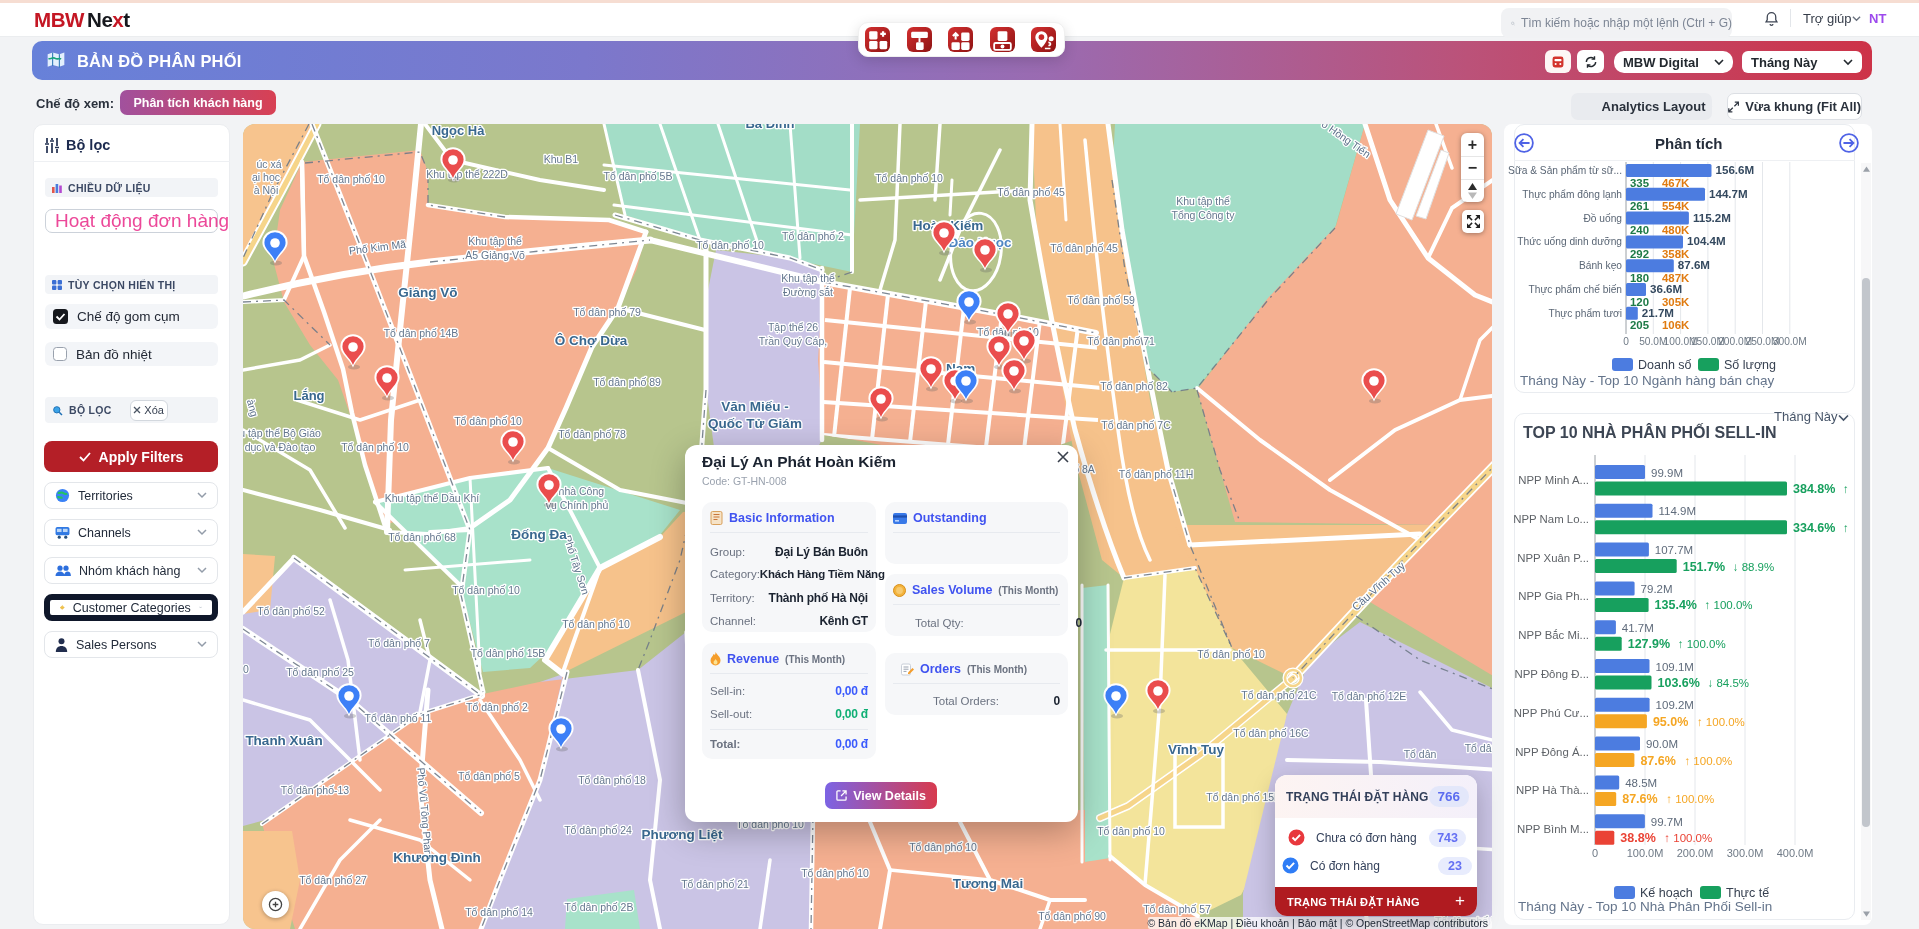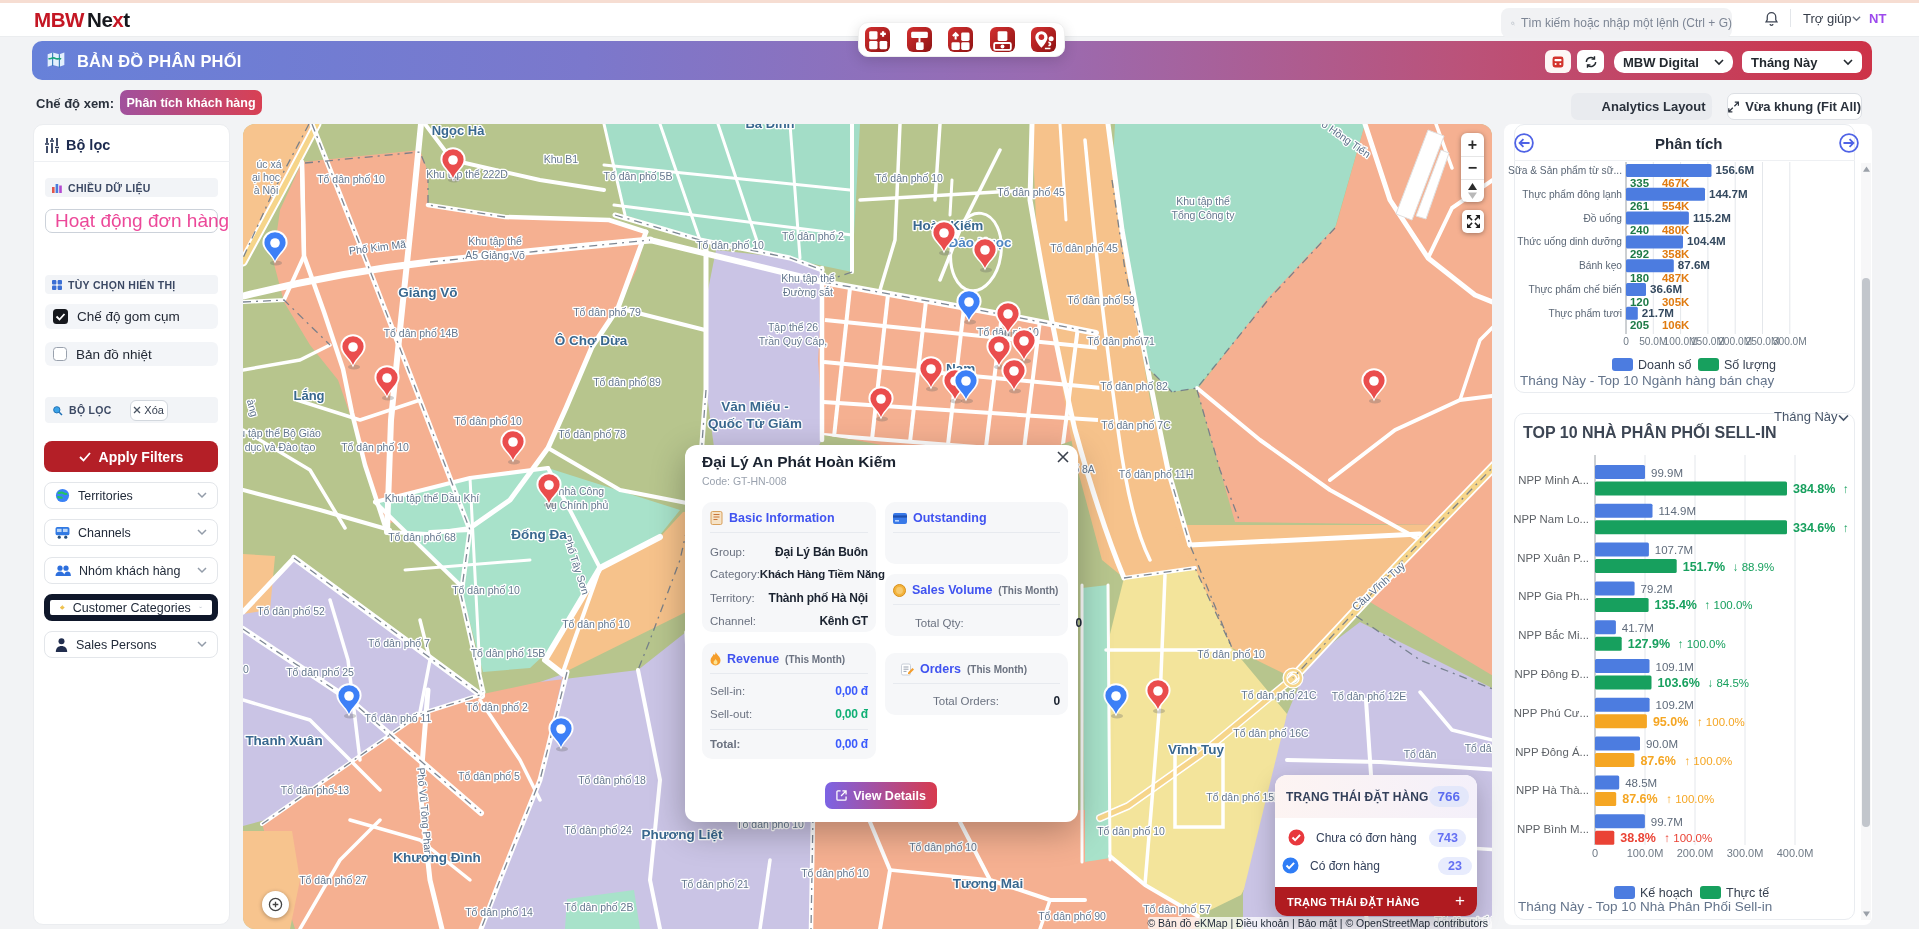--- a/index.html
+++ b/index.html
@@ -135,21 +135,21 @@
     </svg>
 </div>
 <div class="abs flex" style="left:1742px;top:51px;width:120px;height:22px;background:#fff;border-radius:6px;padding:0 9px;justify-content:space-between;">
  <span style="font-size:13px;font-weight:700;color:#23292f;">Tháng Này</span>
  <svg width="10" height="7" viewBox="0 0 10 7">
       <path d="M1 1l4 4 4-4" stroke="#23292f" stroke-width="1.6" fill="none"></path>
     </svg>
 </div>
 
 <span class="abs" style="left:36px;top:96px;font-size:13px;font-weight:600;color:#2a313c;">Chế độ xem:</span>
-<div class="abs flex" style="left:120px;top:90px;width:142px;height:25px;border-radius:7px;background:linear-gradient(90deg,#a1519d,#d84053);justify-content:center;">
+<div class="abs flex" style="left:120px;top:90px;width:156px;height:25px;border-radius:7px;background:linear-gradient(90deg,#a1519d,#d84053);justify-content:center;">
  <span style="font-size:12.5px;font-weight:700;color:#fff;">Phân tích khách hàng</span>
   </div>
 <div class="abs flex" style="left:1571px;top:93px;width:141px;height:27px;background:#e9ebef;border-radius:7px;justify-content:center;gap:6px;">
  <svg width="13" height="13" viewBox="0 0 14 14">
       <g fill="#333a45">
         <rect x="0" y="0" width="3.6" height="3.6" rx="0.8"></rect>
         <rect x="5.2" y="0" width="3.6" height="3.6" rx="0.8"></rect>
         <rect x="10.4" y="0" width="3.6" height="3.6" rx="0.8"></rect>
         <rect x="0" y="5.2" width="3.6" height="3.6" rx="0.8"></rect>
         <rect x="5.2" y="5.2" width="3.6" height="3.6" rx="0.8"></rect>

